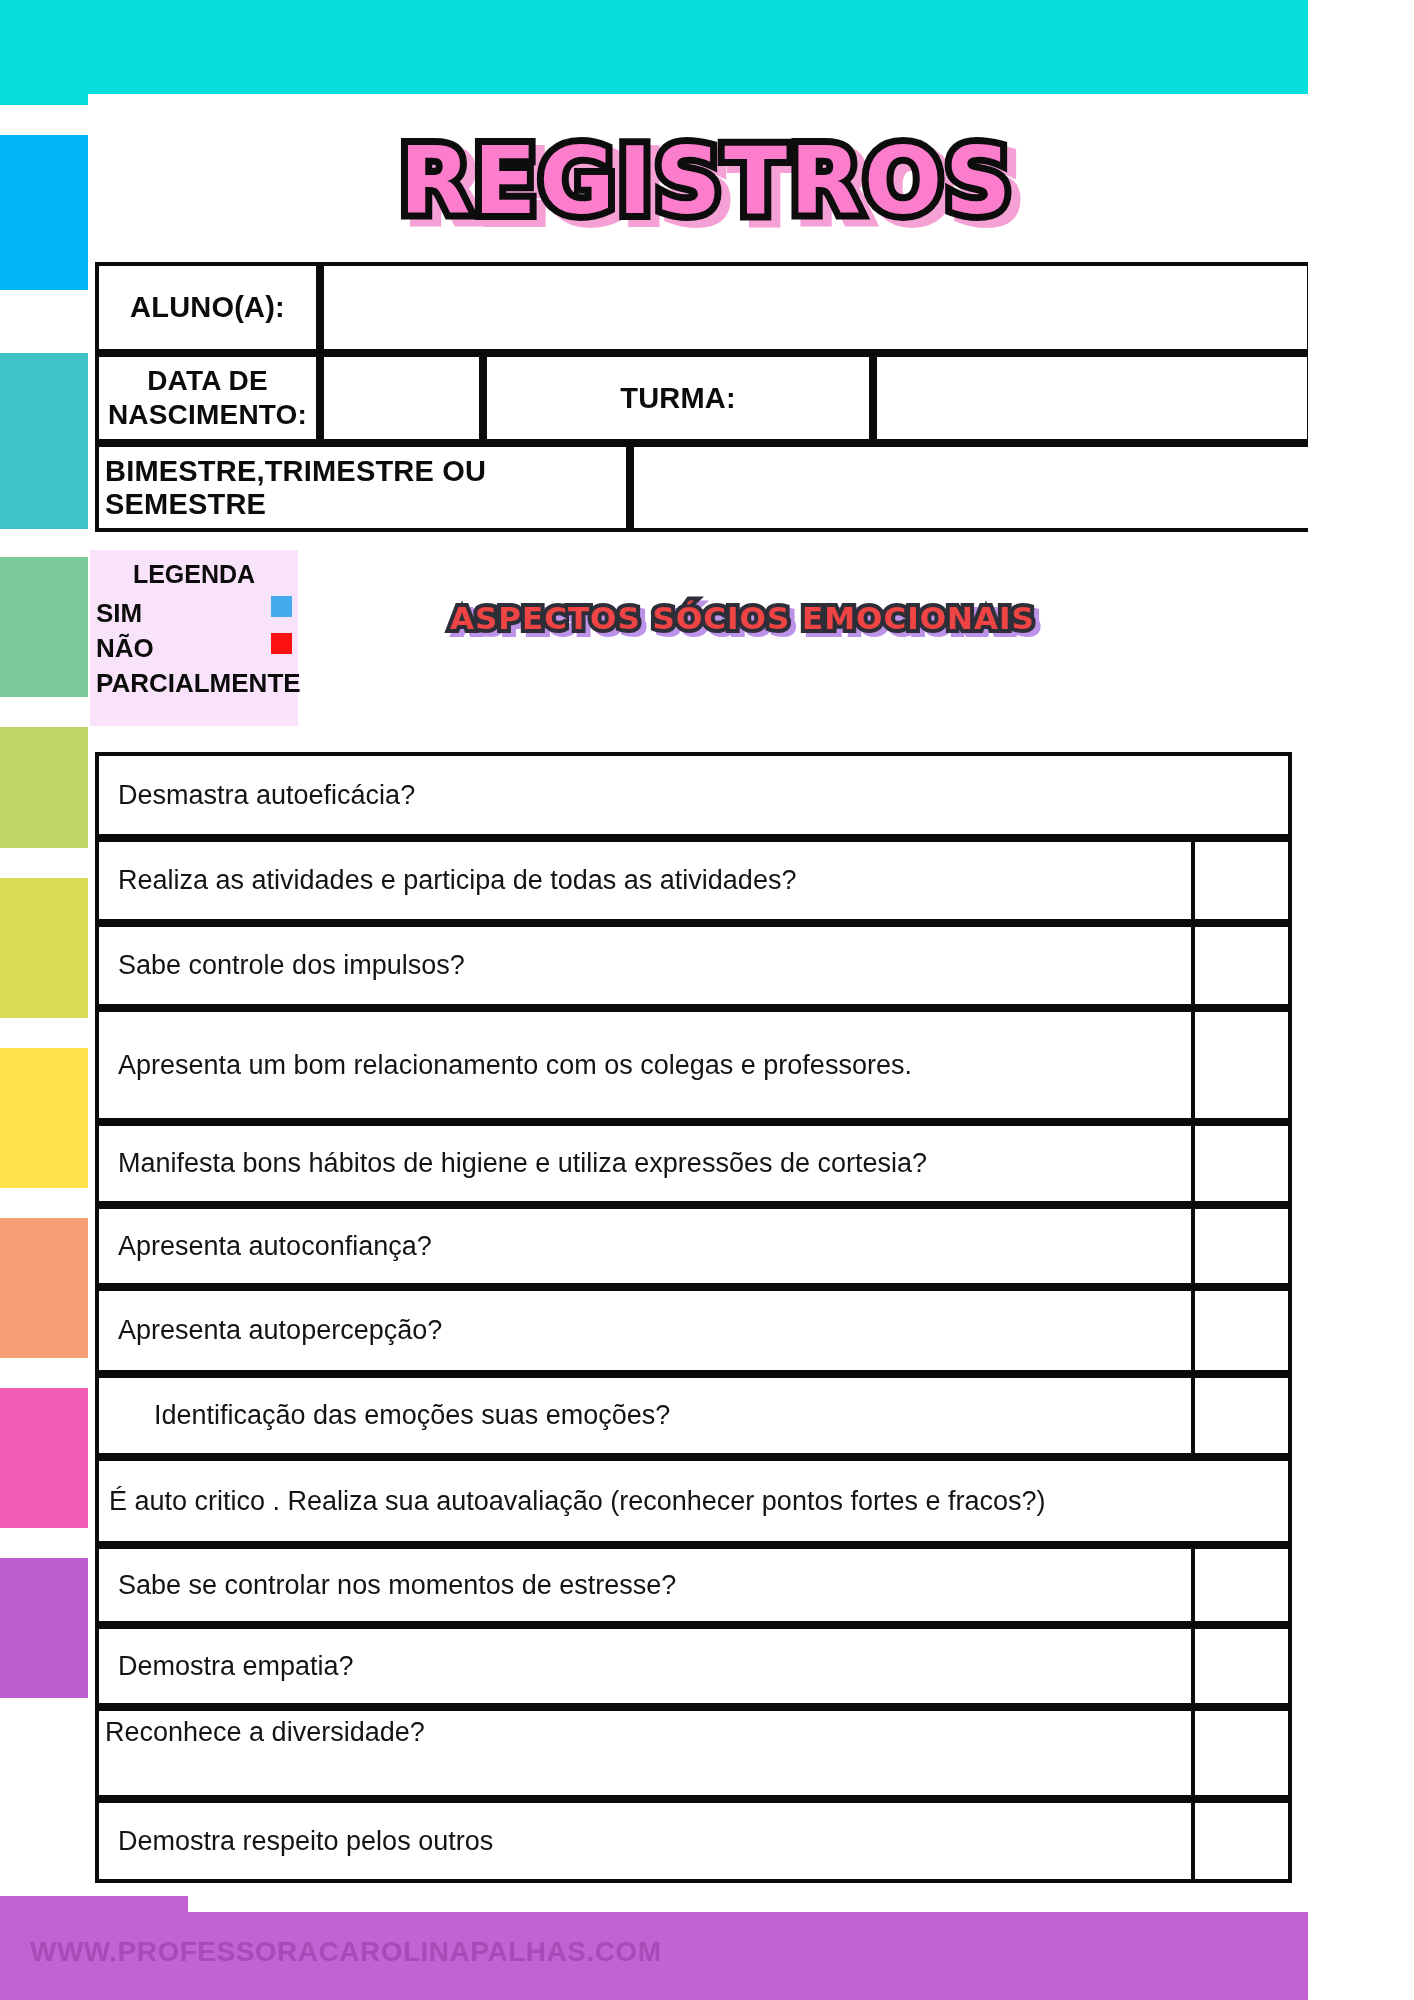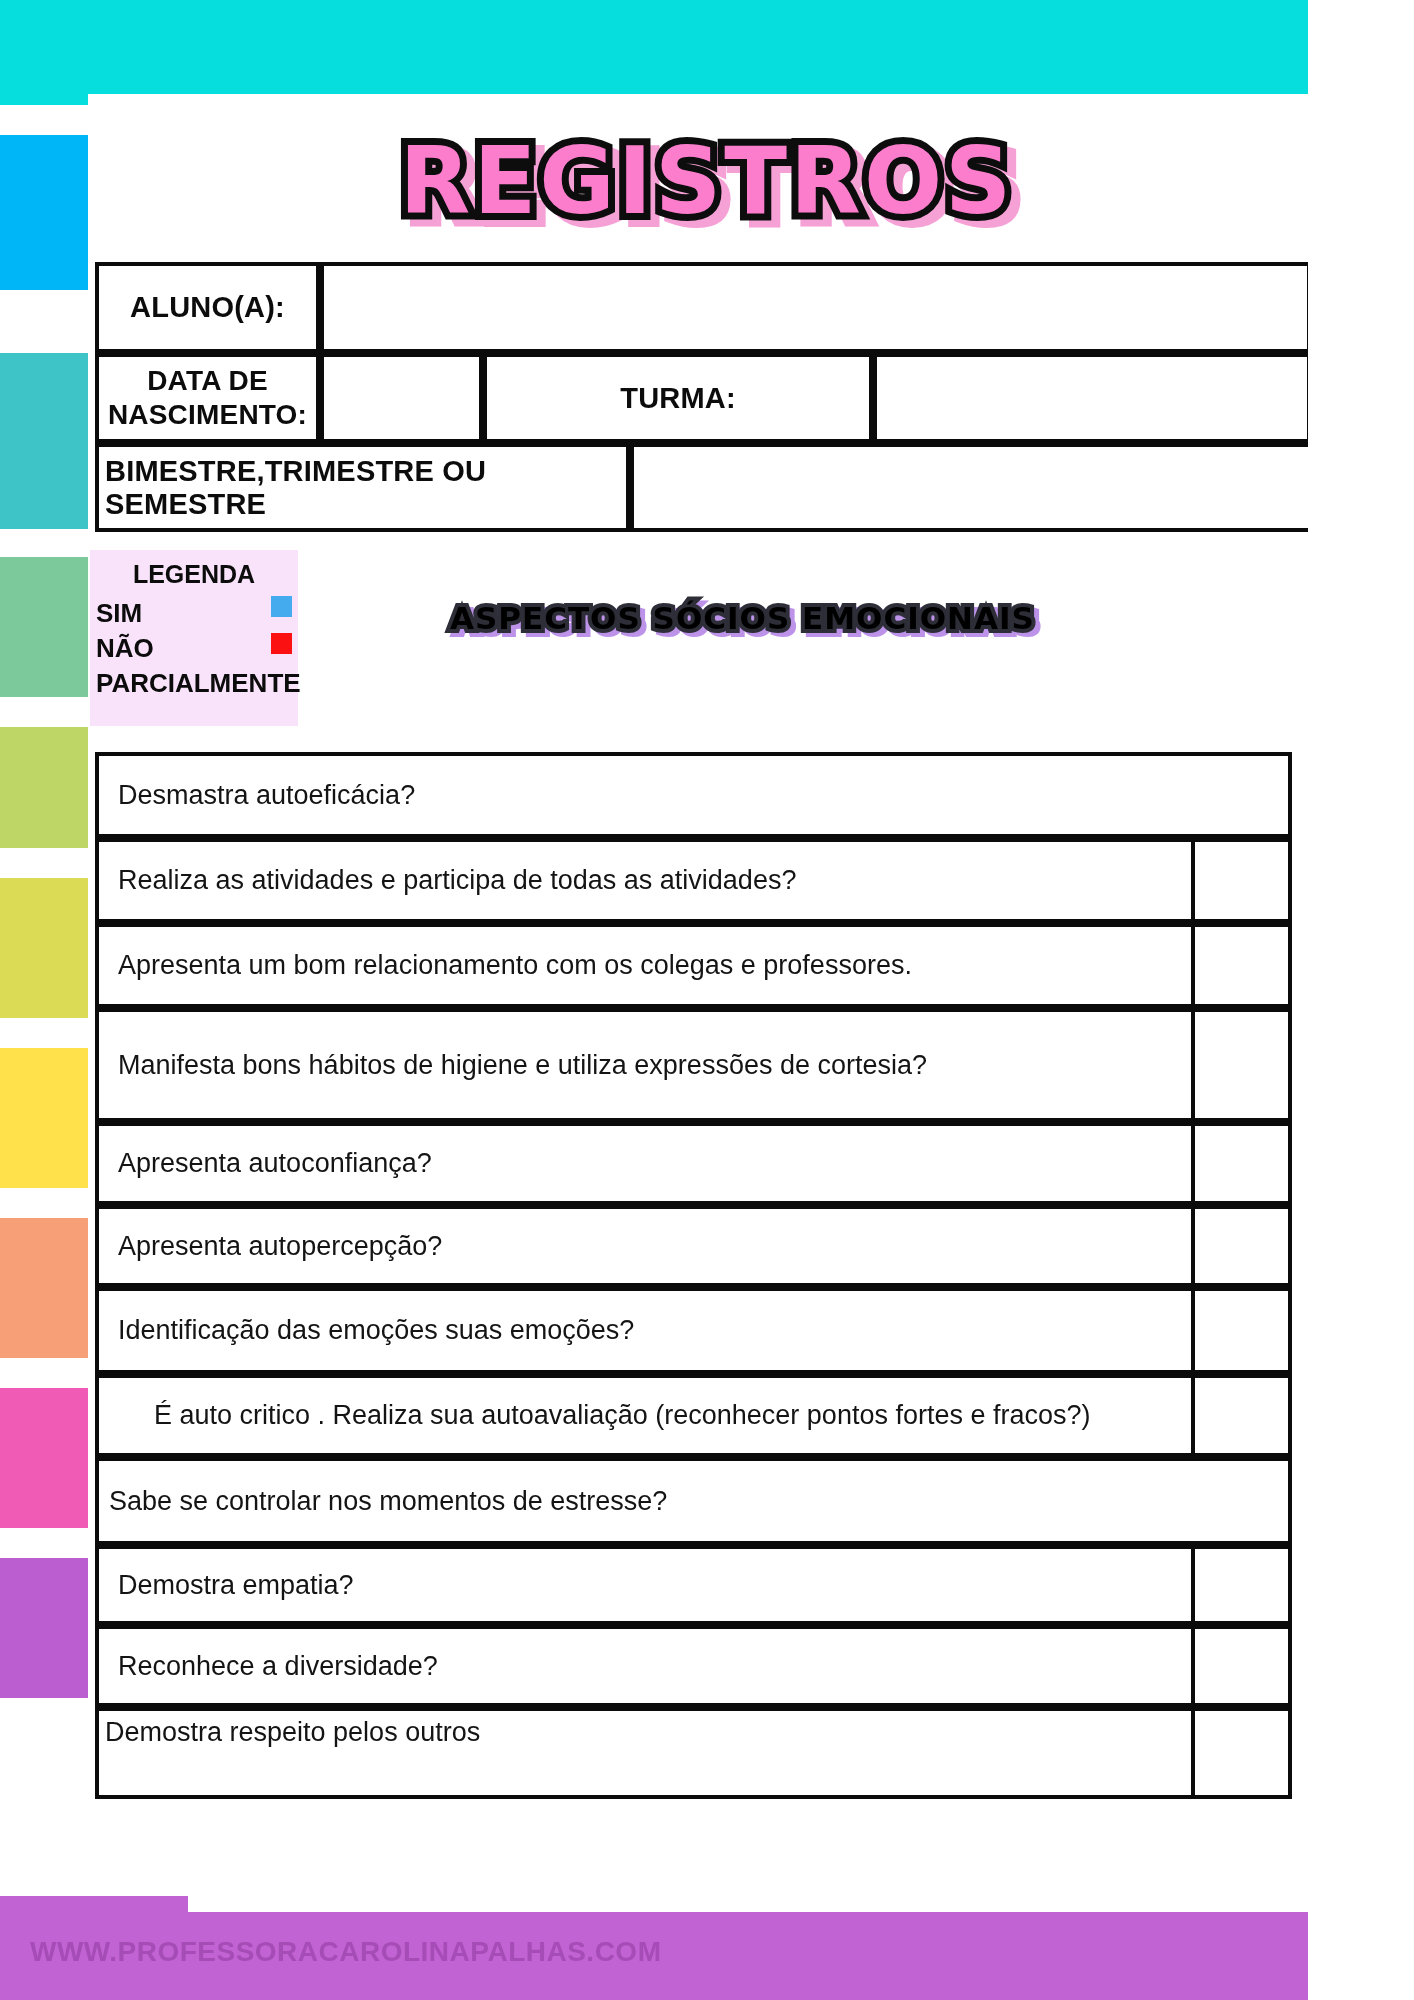--- a/index.html
+++ b/index.html
@@ -10,21 +10,21 @@
   
   .top-band{position:absolute;left:0;top:0;width:1414px;height:94px;background:#05DEDC;}
   
   .bubble{position:relative;z-index:0;font-family:"DejaVu Sans",sans-serif;font-weight:bold;white-space:nowrap;}
   .bubble::before,.bubble::after{content:attr(data-text);position:absolute;left:0;top:0;white-space:nowrap;}
   .bubble::before{z-index:-1;}
   .bubble::after{z-index:-2;}
   .title-main{font-size:92px;letter-spacing:3px;color:#FB7DCC;}
   .title-main::before{-webkit-text-stroke:14px #0d0d0d;color:#0d0d0d;}
   .title-main::after{-webkit-text-stroke:14px #F6A1D6;color:#F6A1D6;transform:translate(9px,7px);}
-  .section-title{font-size:31px;letter-spacing:1px;color:#000000;}
+  .section-title{font-size:31px;letter-spacing:1px;color:#ef4444;}
   .section-title::before{-webkit-text-stroke:8px #2E2E38;color:#2E2E38;}
   .section-title::after{-webkit-text-stroke:8px #BD93EA;color:#BD93EA;transform:translate(5px,4px);}
   
   .cell{position:absolute;border:4px solid #0b0b0b;box-sizing:border-box;background:#ffffff;
         display:flex;align-items:center;}
   .cell .lbl{font-weight:bold;font-size:29px;letter-spacing:0.2px;}
   .c-center{justify-content:center;text-align:center;}
   
   .legend{position:absolute;left:90px;top:550px;width:208px;height:176px;background:#F9E3FA;}
   .legend-title{position:absolute;left:0;top:10px;width:100%;text-align:center;font-weight:bold;font-size:25px;}
@@ -137,20 +137,24 @@
   <div class="qwrap">
     <div class="q-row">
       <div class="q-text">Desmastra autoeficácia?</div>
       <div class="q-box"></div>
     </div>
     <div class="q-row">
       <div class="q-text">Realiza as atividades e participa de todas as atividades?</div>
       <div class="q-box"></div>
     </div>
     <div class="q-row">
+      <div class="q-text">Sabe controle dos impulsos?</div>
+      <div class="q-box"></div>
+    </div>
+    <div class="q-row">
       <div class="q-text">Apresenta um bom relacionamento com os colegas e professores.</div>
       <div class="q-box"></div>
     </div>
     <div class="q-row">
       <div class="q-text">Manifesta bons hábitos de higiene e utiliza expressões de cortesia?</div>
       <div class="q-box"></div>
     </div>
     <div class="q-row">
       <div class="q-text">Apresenta autoconfiança?</div>
       <div class="q-box"></div>

